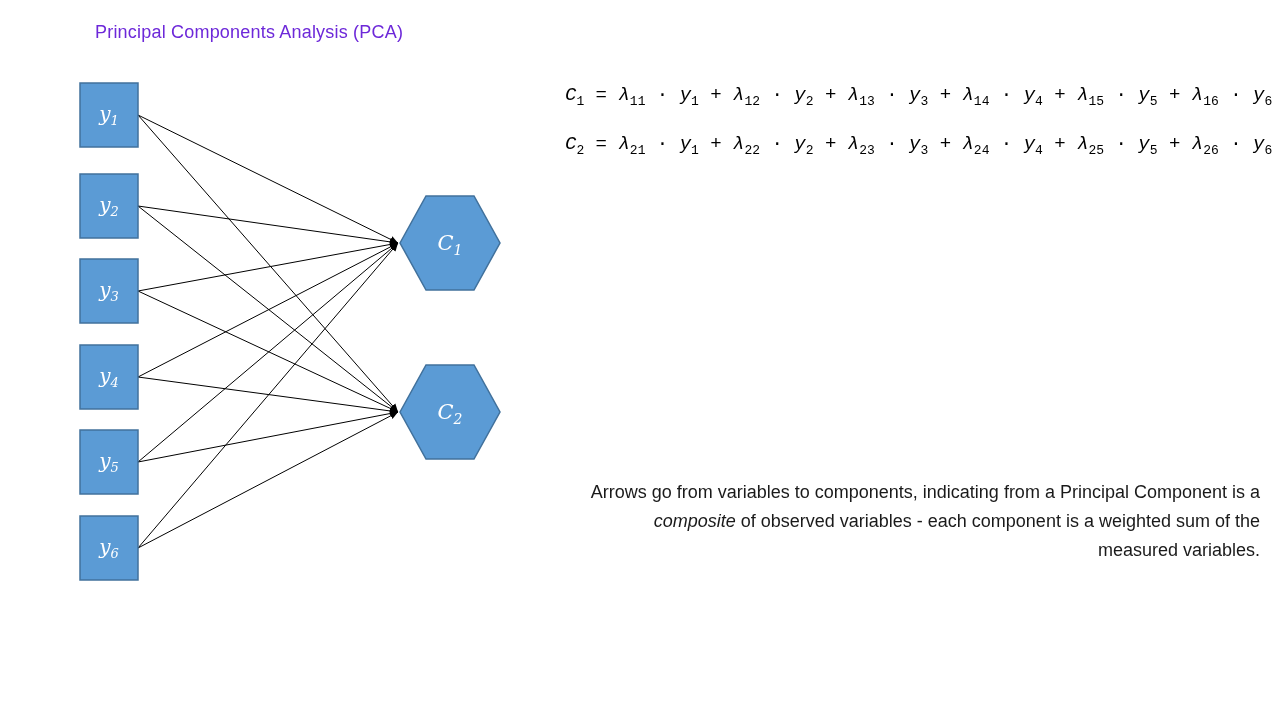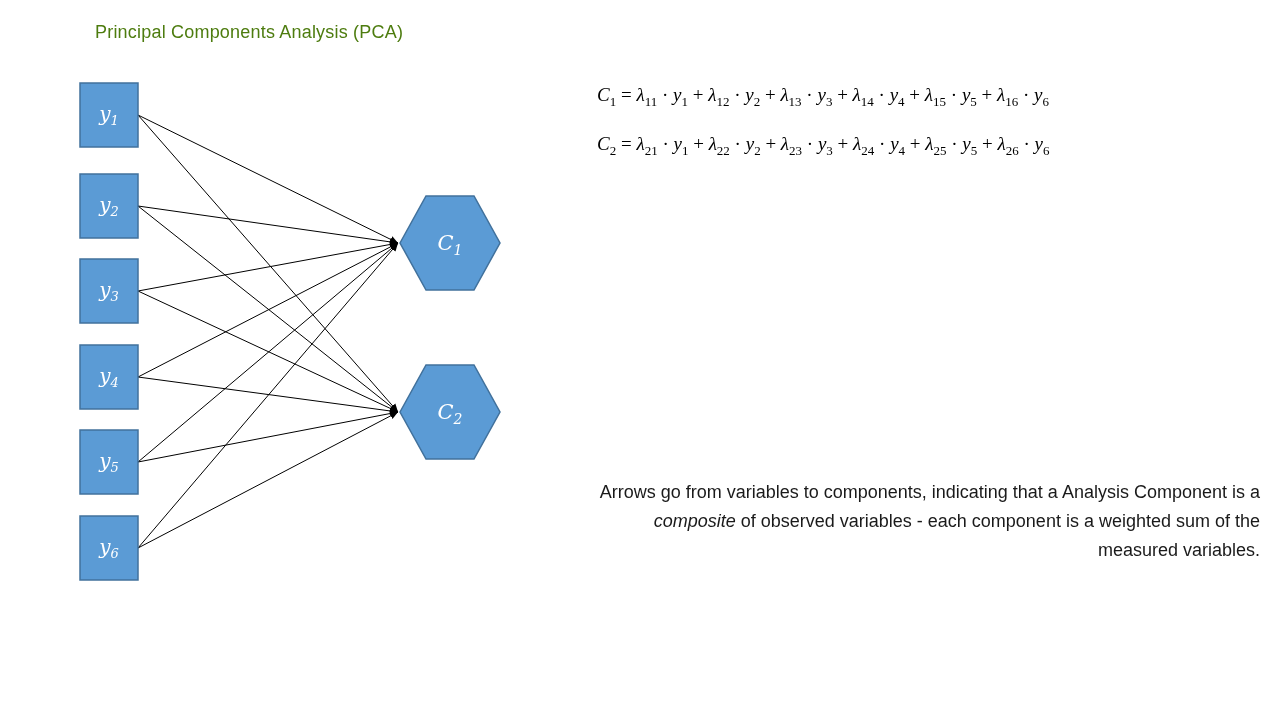--- a/index.html
+++ b/index.html
@@ -9,40 +9,39 @@
     width: 1280px;
     height: 720px;
     background: #ffffff;
     overflow: hidden;
   }
   .title {
     position: absolute;
     left: 95px;
     top: 22px;
     font-size: 18px;
-    color: #4d7c0f;
+    color: #6d28d9;
     letter-spacing: 0.2px;
   }
   .diagram-svg {
     position: absolute;
     left: 0;
     top: 0;
   }
   .equations {
     position: absolute;
     left: 565px;
     top: 84px;
   }
   .equation {
-    font-family: Liberation Serif, serif;
+    font-family: Liberation Mono, monospace;
     font-size: 19px;
     color: #000000;
     margin-bottom: 27px;
     white-space: nowrap;
-    margin-left: 32px;
   }
   .equation .v { font-style: italic; }
   .equation .op { font-style: normal; }
   .equation sub {
     font-size: 13px;
     font-style: normal;
     line-height: 0;
   }
   .note {
     position: absolute;
@@ -97,15 +96,15 @@
       <text x="450" y="250" text-anchor="middle" font-size="21" fill="#FFFFFF" font-family="DejaVu Serif, serif" font-style="italic">C<tspan font-size="14" dy="5">1</tspan></text>
       <polygon points="400,412 426,365 474,365 500,412 474,459 426,459" fill="#5B9BD5" stroke="#41719C" stroke-width="1.5"></polygon>
       <text x="450" y="419" text-anchor="middle" font-size="21" fill="#FFFFFF" font-family="DejaVu Serif, serif" font-style="italic">C<tspan font-size="14" dy="5">2</tspan></text>
     </svg>
 
   <div class="equations" id="equations">
       <div class="equation"><span class="v">C</span><sub>1</sub><span class="op"> = </span><span class="v">λ</span><sub>11</sub><span class="op"> · </span><span class="v">y</span><sub>1</sub><span class="op"> + </span><span class="v">λ</span><sub>12</sub><span class="op"> · </span><span class="v">y</span><sub>2</sub><span class="op"> + </span><span class="v">λ</span><sub>13</sub><span class="op"> · </span><span class="v">y</span><sub>3</sub><span class="op"> + </span><span class="v">λ</span><sub>14</sub><span class="op"> · </span><span class="v">y</span><sub>4</sub><span class="op"> + </span><span class="v">λ</span><sub>15</sub><span class="op"> · </span><span class="v">y</span><sub>5</sub><span class="op"> + </span><span class="v">λ</span><sub>16</sub><span class="op"> · </span><span class="v">y</span><sub>6</sub></div>
       <div class="equation"><span class="v">C</span><sub>2</sub><span class="op"> = </span><span class="v">λ</span><sub>21</sub><span class="op"> · </span><span class="v">y</span><sub>1</sub><span class="op"> + </span><span class="v">λ</span><sub>22</sub><span class="op"> · </span><span class="v">y</span><sub>2</sub><span class="op"> + </span><span class="v">λ</span><sub>23</sub><span class="op"> · </span><span class="v">y</span><sub>3</sub><span class="op"> + </span><span class="v">λ</span><sub>24</sub><span class="op"> · </span><span class="v">y</span><sub>4</sub><span class="op"> + </span><span class="v">λ</span><sub>25</sub><span class="op"> · </span><span class="v">y</span><sub>5</sub><span class="op"> + </span><span class="v">λ</span><sub>26</sub><span class="op"> · </span><span class="v">y</span><sub>6</sub></div>
     </div>
 
-  <div class="note"><span>Arrows go from variables to components, indicating that a Analysis Component is a </span><i>composite</i><span> of observed variables - each component is a weighted sum of the measured variables.</span></div>
+  <div class="note"><span>Arrows go from variables to components, indicating from a Principal Component is a </span><i>composite</i><span> of observed variables - each component is a weighted sum of the measured variables.</span></div>
 
 </div>
 
 </body></html>

